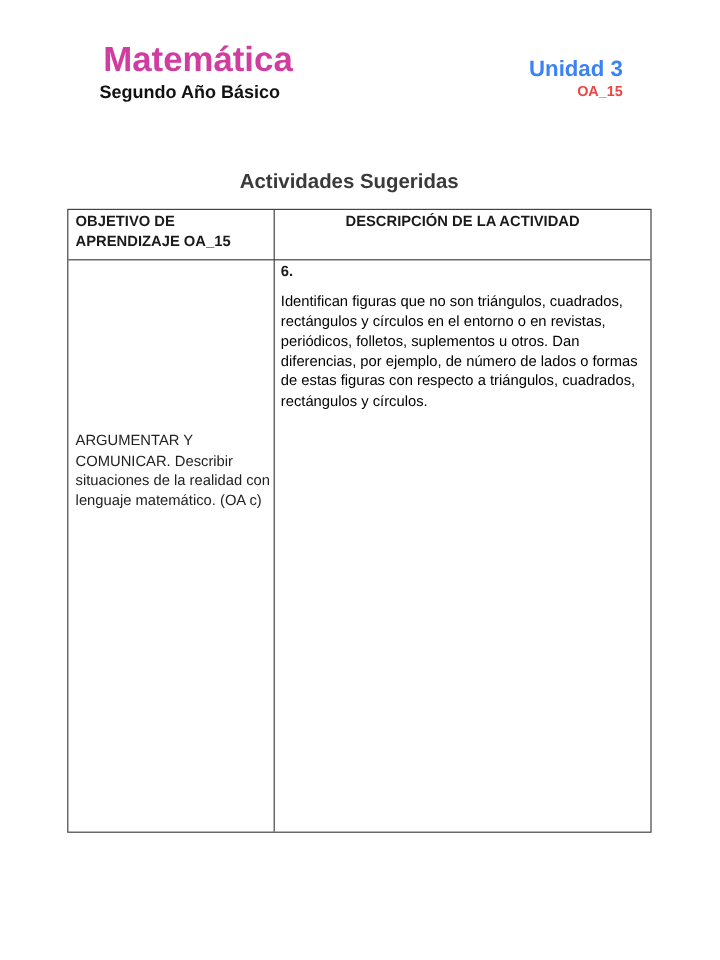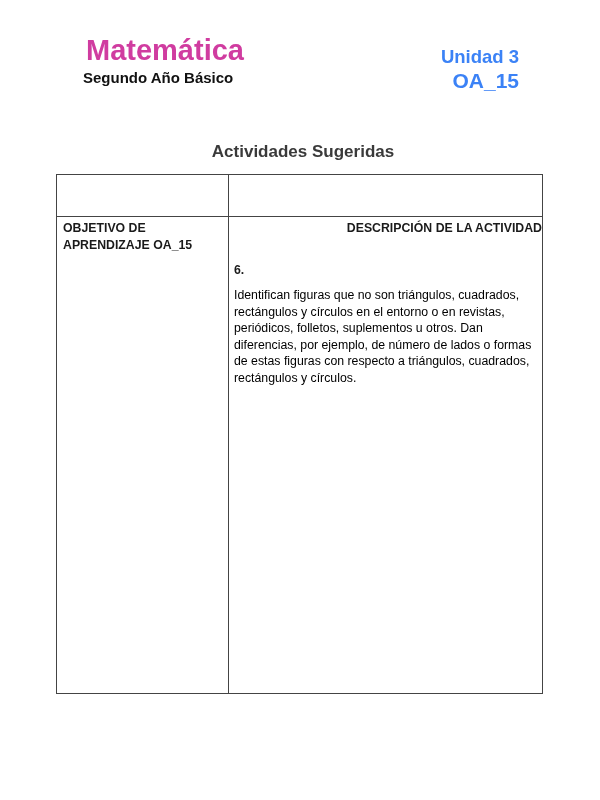--- a/index.html
+++ b/index.html
@@ -1,42 +1,43 @@
 <!DOCTYPE html>
 <html><head>
   <meta charset="utf-8">
   <style>
     html, body { margin: 0; padding: 0; background: #ffffff; }
     body { width: 600px; height: 800px; position: relative; overflow: hidden; font-family: "Liberation Sans", sans-serif; color: #1a1a1a; }
     .title { position: absolute; left: 86px; top: 34px; font-size: 29px; font-weight: bold; color: #d03ca0; letter-spacing: 0px; text-align: right; }
     .subtitle { position: absolute; left: 83px; top: 69px; font-size: 15px; font-weight: bold; color: #111; }
     .unit { position: absolute; right: 81px; top: 46px; font-size: 18.5px; font-weight: bold; color: #3b82f6; text-align: left; }
-    .oa { position: absolute; right: 81px; top: 69px; font-size: 21px; font-weight: bold; color: #3b82f6; text-align: center; }
-    .section-title { position: absolute; left: 0; width: 582px; top: 142px; text-align: center; font-size: 17px; font-weight: bold; color: #3a3a3a; padding-left: 12px; }
+    .oa { position: absolute; right: 81px; top: 69px; font-size: 12px; font-weight: bold; color: #ef4444; text-align: center; }
+    .section-title { position: absolute; left: 0; width: 582px; top: 142px; text-align: center; font-size: 17px; font-weight: bold; color: #3a3a3a; }
     .table { position: absolute; left: 56px; top: 174px; width: 487px; height: 520px; border: 1px solid #444; box-sizing: border-box; }
     .vline { position: absolute; left: 171px; top: 0; bottom: 0; width: 1px; background: #444; }
     .hline { position: absolute; left: 0; right: 0; top: 41px; height: 1px; background: #444; }
-    .cell { position: absolute; font-size: 12.3px; line-height: 16.5px; margin-top: 44px; }
+    .cell { position: absolute; font-size: 12.3px; line-height: 16.5px; }
     .h-left { left: 6px; top: 1px; width: 160px; font-weight: bold; }
-    .h-right { left: 172px; right: 0; top: 1px; text-align: right; font-weight: bold; }
+    .h-right { left: 172px; right: 0; top: 1px; text-align: center; font-weight: bold; }
     .obj { left: 6px; top: 43px; width: 162px; font-weight: bold; }
     .skill { left: 6px; top: 184px; width: 162px; color: #222; }
     .num { left: 177px; top: 43px; font-weight: bold; }
     .desc { left: 177px; top: 68px; width: 300px; color: #000000; }
   </style>
 </head>
 <body>
 
 <div class="title">Matemática</div>
 <div class="subtitle">Segundo Año Básico</div>
 <div class="unit">Unidad 3</div>
 <div class="oa">OA_15</div>
 
 <div class="section-title">Actividades Sugeridas</div>
 
 <div class="table">
   <div class="vline"></div>
   <div class="hline"></div>
   <div class="cell h-left">OBJETIVO DE APRENDIZAJE OA_15</div>
   <div class="cell h-right">DESCRIPCIÓN DE LA ACTIVIDAD</div>
+  <div class="cell skill">ARGUMENTAR Y COMUNICAR. Describir situaciones de la realidad con lenguaje matemático. (OA c)</div>
   <div class="cell num">6.</div>
   <div class="cell desc">Identifican figuras que no son triángulos, cuadrados, rectángulos y círculos en el entorno o en revistas, periódicos, folletos, suplementos u otros. Dan diferencias, por ejemplo, de número de lados o formas de estas figuras con respecto a triángulos, cuadrados, rectángulos y círculos.</div>
 </div>
 
 </body></html>

